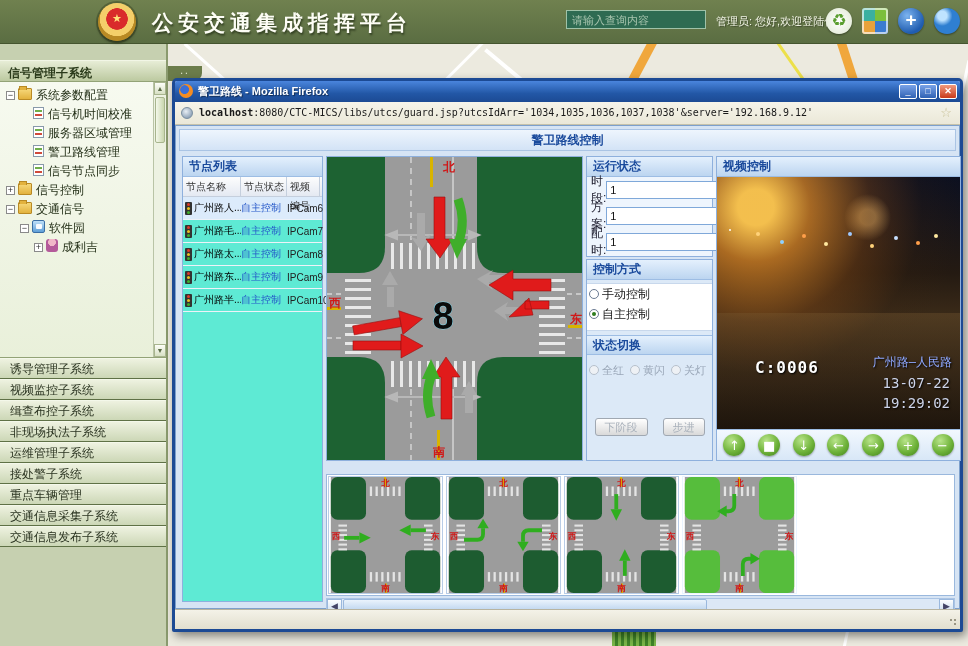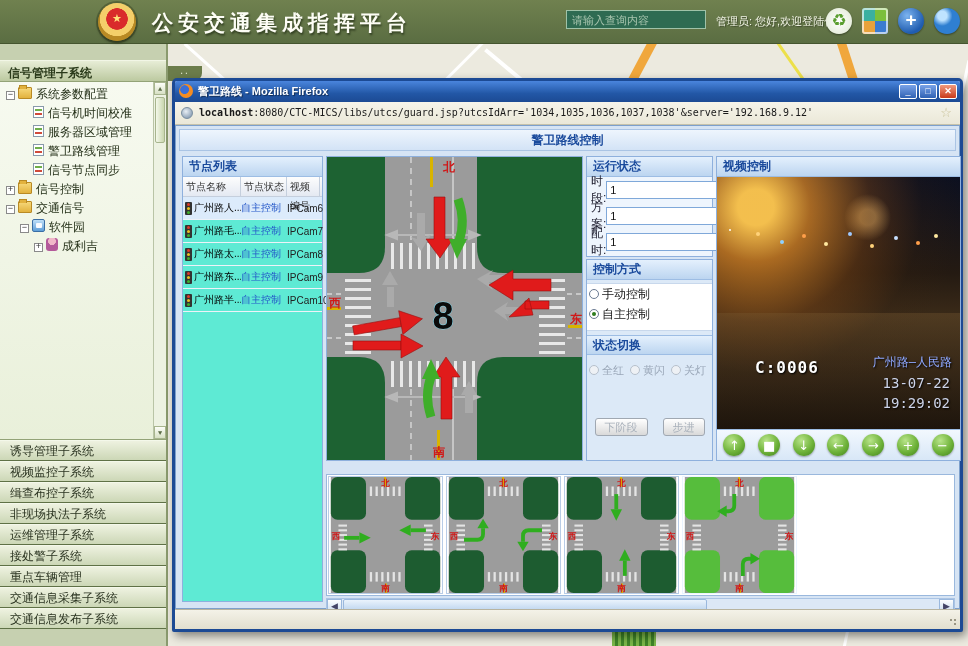--- a/index.html
+++ b/index.html
@@ -37,22 +37,22 @@
   .hicon.globe { left:934px; background:radial-gradient(circle at 32% 30%, #bfe3ff 0 18%, #2f7fd1 40%),
       radial-gradient(circle at 68% 62%, #6fbf4a 0 26%, transparent 30%); background-color:#2f7fd1;
       box-shadow:0 1px 2px rgba(0,0,0,.4); }
 
   
   .sidebar { position:absolute; left:0; top:44px; width:168px; bottom:0; z-index:20;
       background:#c6d0b0; border-right:2px solid #8a9a6e; }
   .side-title { height:22px; margin-top:16px; background:linear-gradient(#e7edd6,#bcc9a0);
       border-top:1px solid #f2f6e6; border-bottom:1px solid #93a377; font-size:12px; font-weight:bold;
       color:#2a3a1a; padding:4px 0 0 8px; }
-  .tree-panel { position:relative; height:358px; background:linear-gradient(#f7faf0,#e9f0da);
-      border-bottom:1px solid #93a377; overflow:hidden;font-family:Liberation Mono, monospace; }
+  .tree-panel { position:relative; height:276px; background:linear-gradient(#f7faf0,#e9f0da);
+      border-bottom:1px solid #93a377; overflow:hidden; }
   .tree { padding:4px 14px 0 2px; }
   .tree-row { height:19px; line-height:19px; font-size:12px; color:#243018; white-space:nowrap; cursor:pointer; }
   .toggle { display:inline-block; width:9px; height:9px; line-height:7px; font-size:9px; text-align:center;
       border:1px solid #8a8a8a; background:#fff; color:#333; margin-right:3px; vertical-align:1px; }
   .toggle-spacer { display:inline-block; width:13px; }
   .ticon { display:inline-block; width:14px; height:12px; margin-right:4px; vertical-align:-1px; position:relative; }
   .ticon.folder { background:linear-gradient(#f6d87a,#e2b23e); border:1px solid #b98a24; border-radius:1px; }
   .ticon.folder::before { content:''; position:absolute; left:0; top:-3px; width:6px; height:3px; background:#e2b23e; border:1px solid #b98a24; border-bottom:none; }
   .ticon.page { width:11px; background:#fff; border:1px solid #8899aa; }
   .ticon.page::after { content:''; position:absolute; left:1px; top:2px; width:7px; height:2px; background:#6fae4a; box-shadow:0 4px 0 #d04a3a; }

